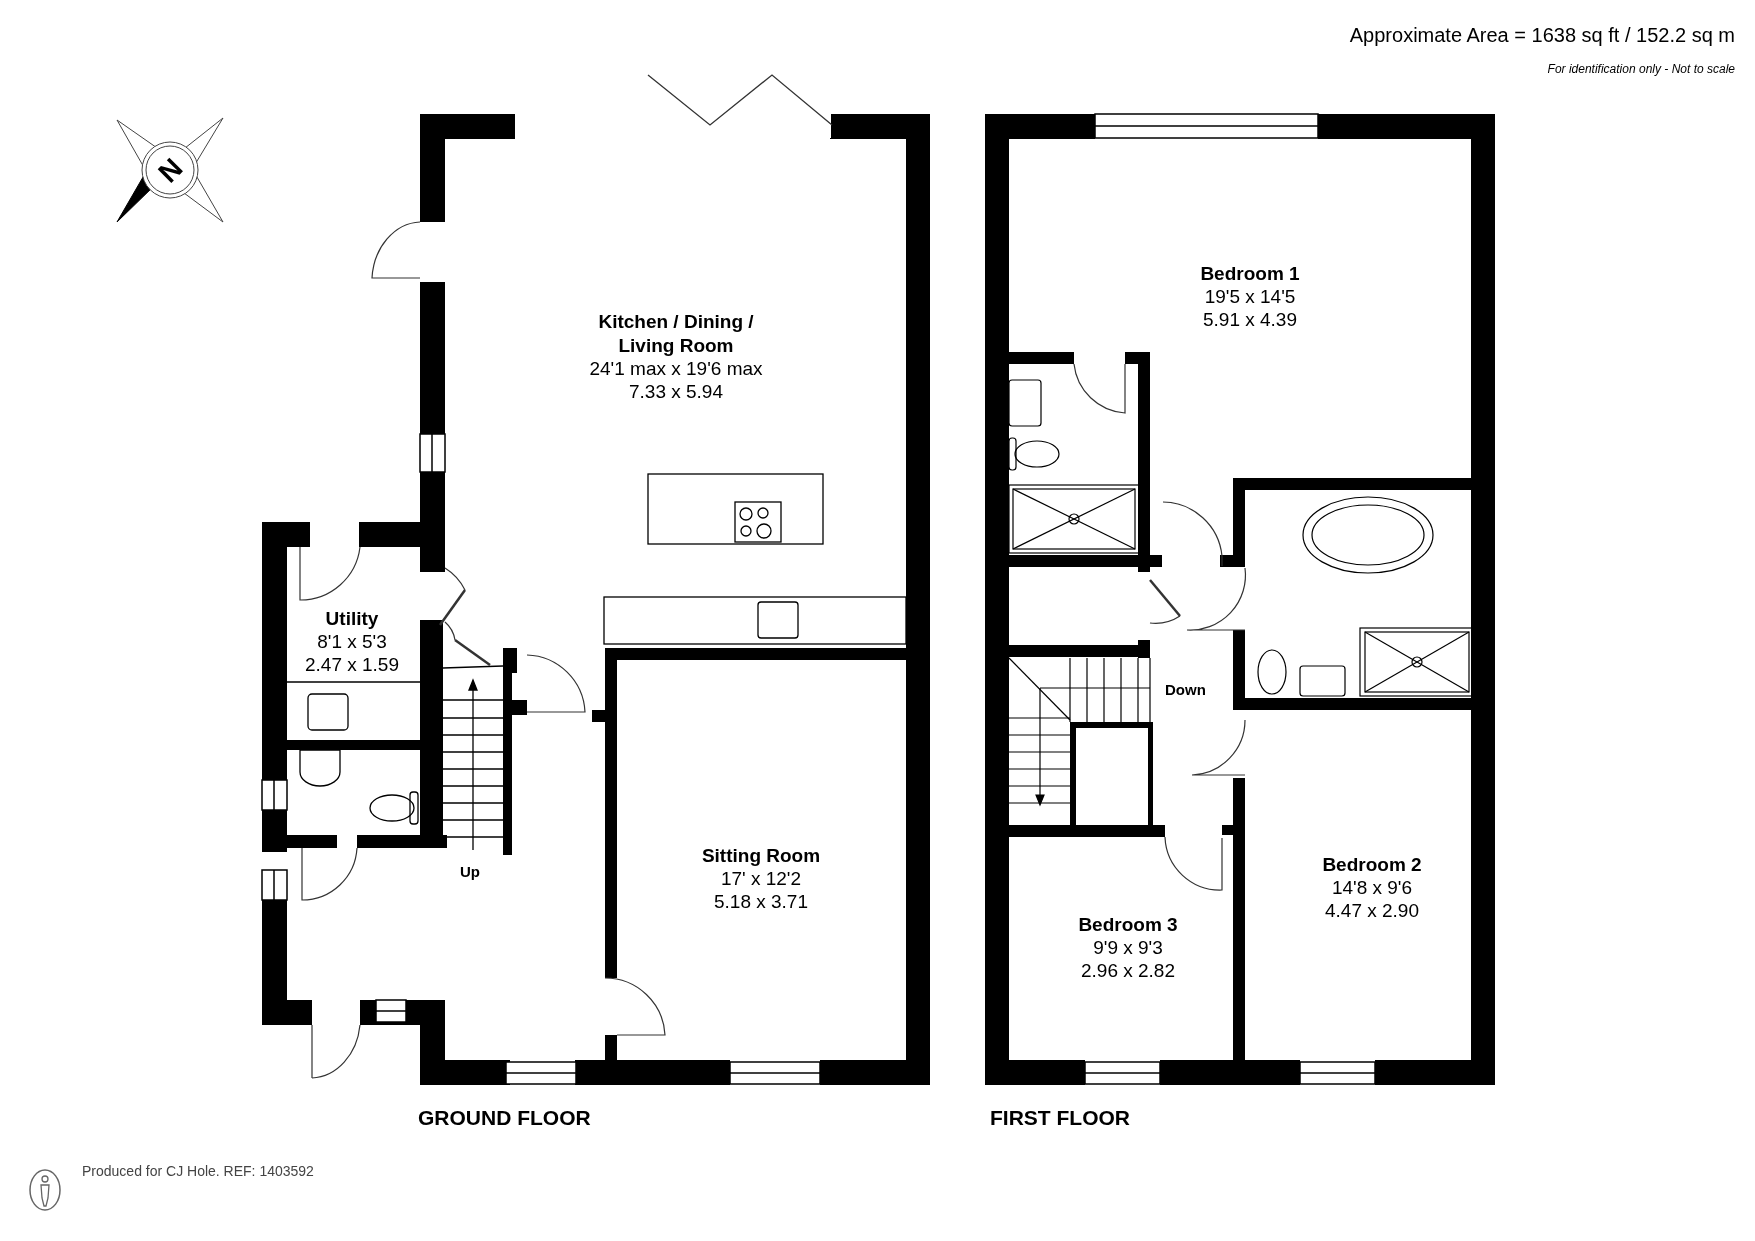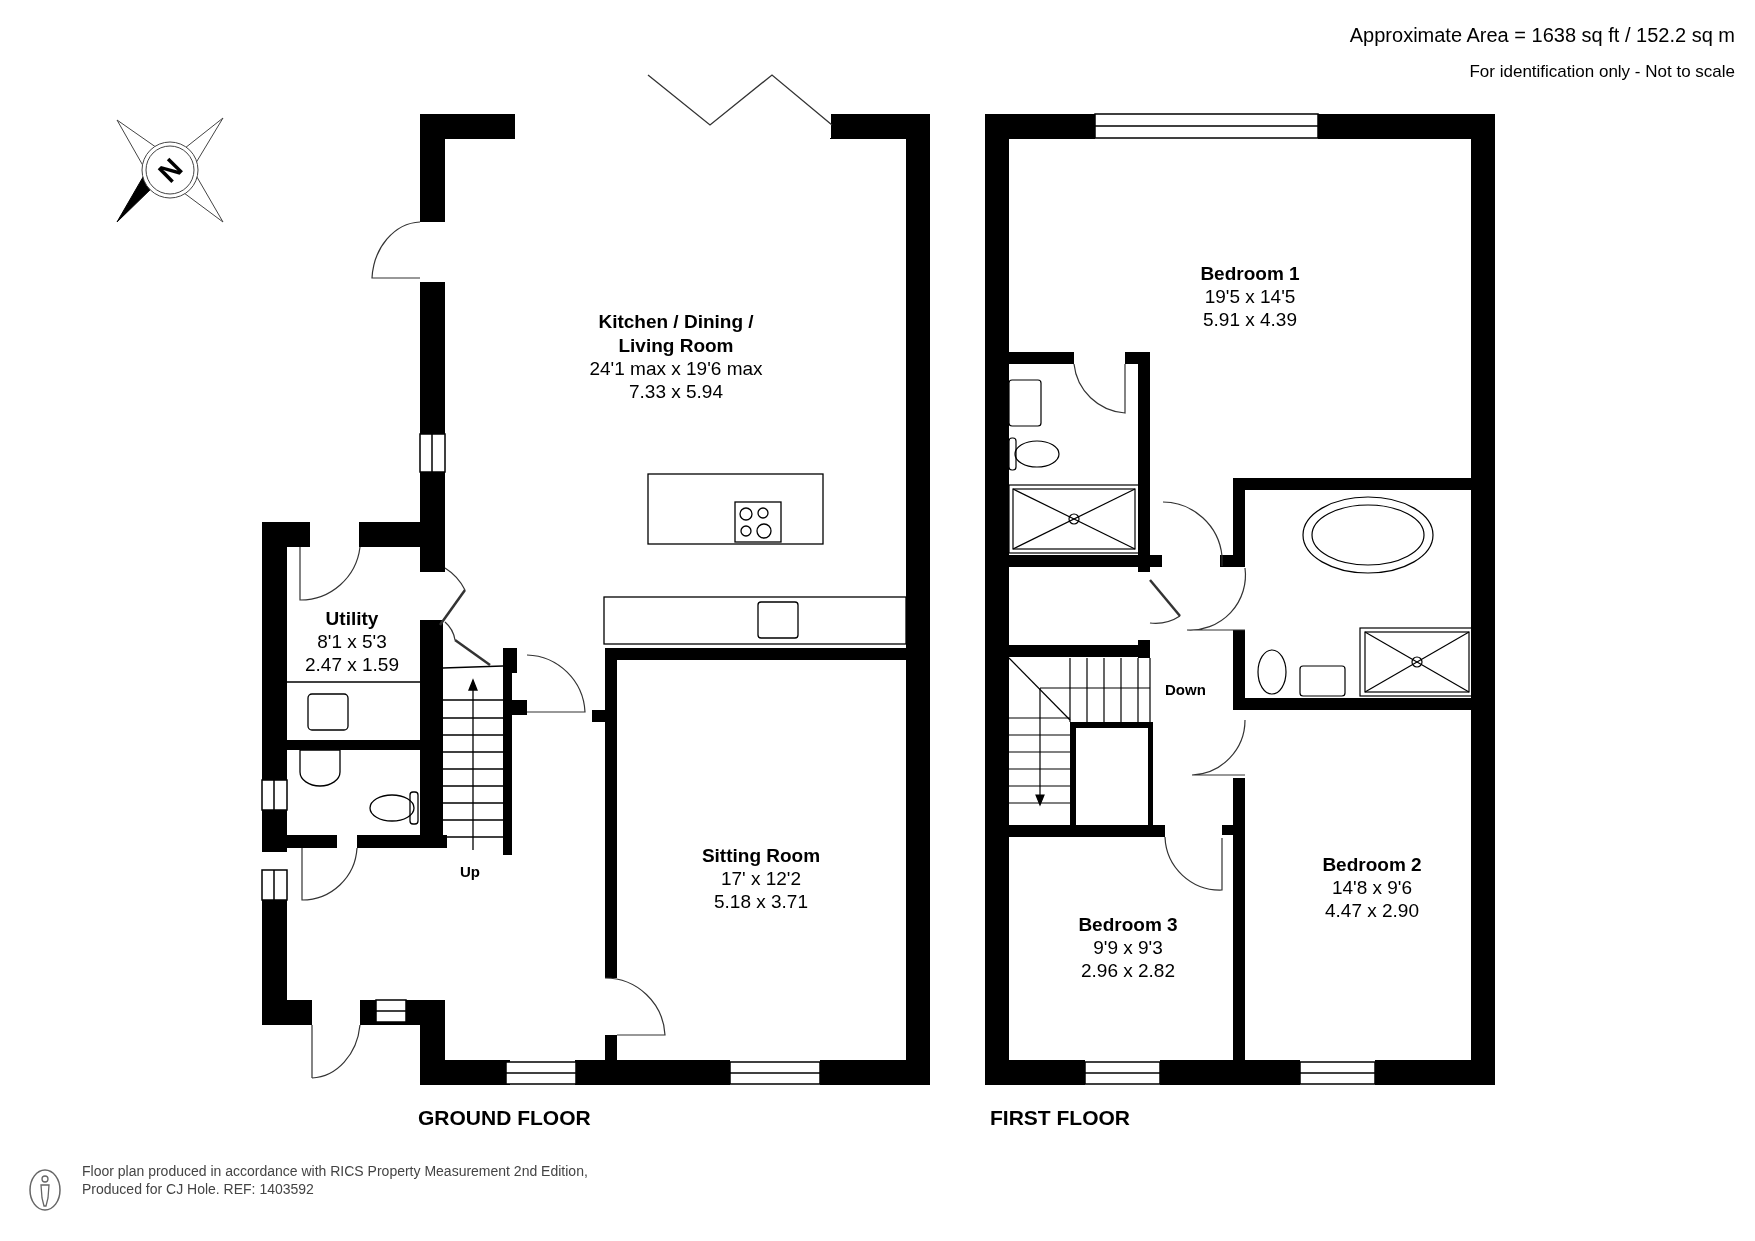--- a/index.html
+++ b/index.html
@@ -1,19 +1,19 @@
 <!DOCTYPE html>
 <html><head>
 <meta charset="utf-8">
 <style>
   html, body { margin: 0; padding: 0; background: #ffffff; }
   body { width: 1755px; height: 1241px; position: relative; overflow: hidden;
          font-family: "Liberation Sans", sans-serif; color: #000; }
   .hdr-title { position: absolute; right: 20px; top: 24px; font-size: 20px; }
-  .hdr-sub { position: absolute; right: 20px; top: 62px; font-size: 17px; }
+  .hdr-sub { position: absolute; right: 20px; top: 62px; font-size: 12px; font-style: italic; }
   svg.plan { position: absolute; left: 0; top: 0; }
   .room-name { font-weight: bold; font-size: 19px; }
   .room-dim { font-size: 19px; }
   .floor-label { font-weight: bold; font-size: 21px; }
   .small-label { font-weight: bold; font-size: 15px; }
   .footer { position: absolute; left: 82px; top: 1162px; font-size: 14px; line-height: 18px; color: #444; }
   .footer-icon { position: absolute; left: 28px; top: 1168px; width: 34px; height: 44px; }
 </style>
 </head>
 <body>
@@ -252,15 +252,14 @@
   <text x="418" y="1125" class="floor-label" font-family="Liberation Sans, sans-serif">GROUND FLOOR</text>
   <text x="990" y="1125" class="floor-label" font-family="Liberation Sans, sans-serif">FIRST FLOOR</text>
 </svg>
 
 <svg class="footer-icon" viewBox="0 0 34 44">
   <ellipse cx="17" cy="22" rx="15" ry="20" fill="none" stroke="#666" stroke-width="1.5"></ellipse>
   <circle cx="17" cy="11" r="3" fill="none" stroke="#666" stroke-width="1.3"></circle>
   <path d="M13,17 L21,17 L20,30 L18,38 L16,38 L14,30 Z" fill="none" stroke="#666" stroke-width="1.3"></path>
 </svg>
 <div class="footer">
-  <div>Floor plan produced in accordance with RICS Property Measurement 2nd Edition,</div>
   <div>Produced for CJ Hole.   REF:     1403592</div>
 </div>
 
 </body></html>

